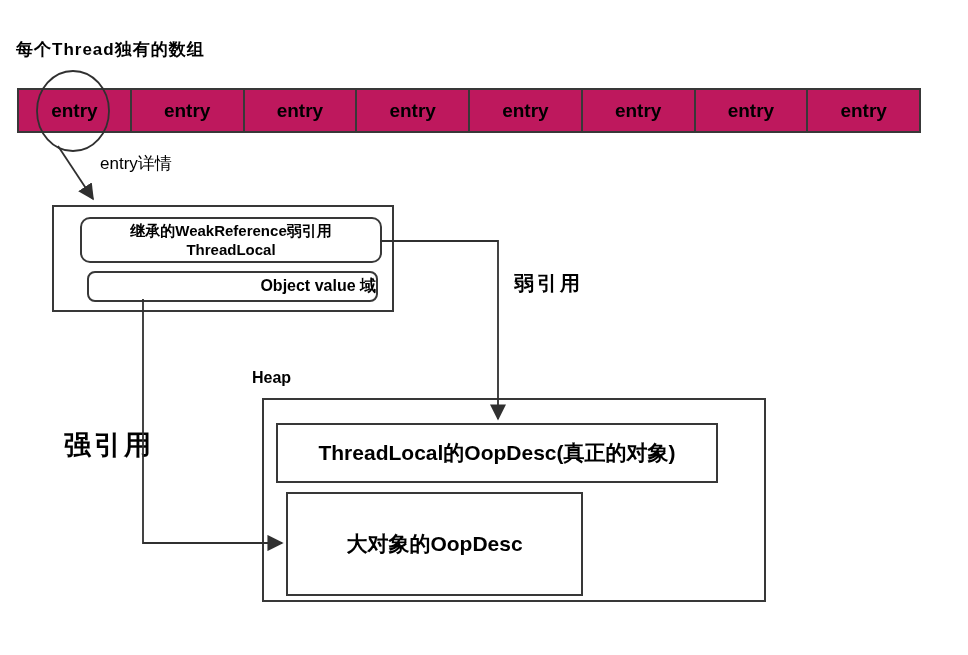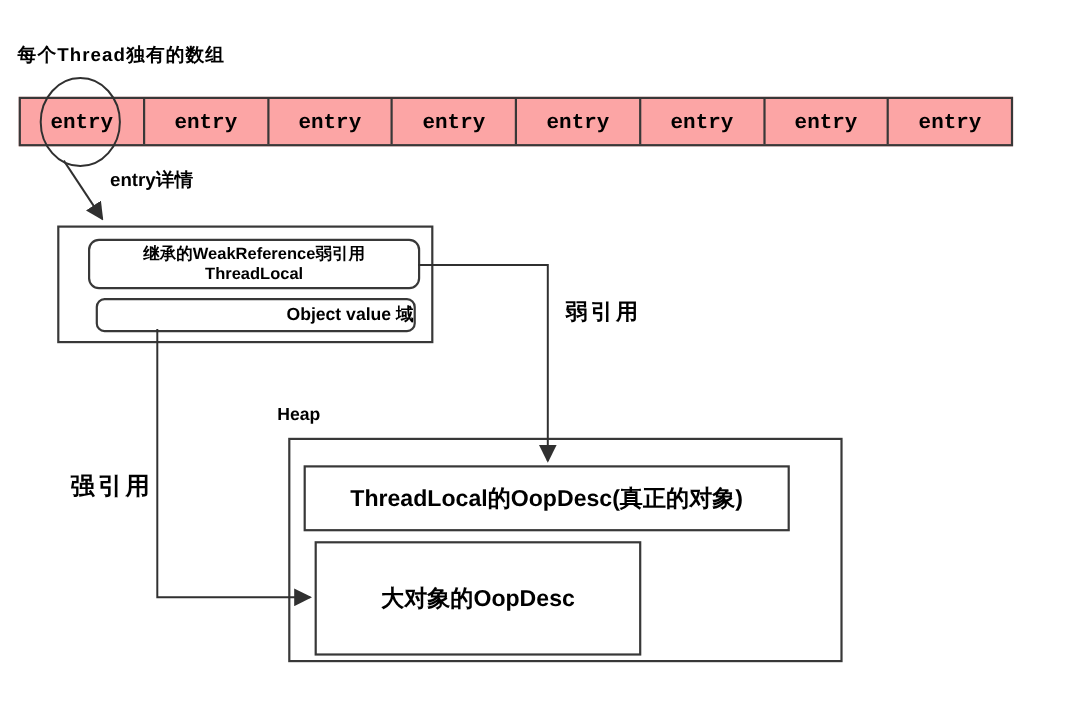--- a/index.html
+++ b/index.html
@@ -17,44 +17,43 @@
   .title{
     left:16px;top:38px;
     font-size:17px;font-weight:bold;
     letter-spacing:1px;
   }
   
   .entry-array{
     left:17px;top:88px;width:900px;height:41px;
     display:flex;
     border:2px solid #383838;
-    background:#fca5a5;
-    font-family:Liberation Mono, monospace;
+    background:#be185d;
   }
   .entry-cell{
     flex:1;
     display:flex;align-items:center;justify-content:center;
     font-size:19px;font-weight:bold;
     border-right:2px solid #383838;
   }
   .entry-cell:last-child{border-right:none;}
   
   .lbl-entry-detail{
     left:100px;top:152px;
-    font-size:17px;font-weight:bold;
+    font-size:17px;font-weight:normal;
   }
   .lbl-weak{
     left:514px;top:270px;
     font-size:20px;font-weight:bold;
     letter-spacing:3px;
     font-family:Liberation Sans, sans-serif;
   }
   .lbl-strong{
     left:64px;top:427px;
-    font-size:22px;font-weight:bold;
+    font-size:27px;font-weight:bold;
     letter-spacing:3px;
     font-family:"Liberation Serif","DejaVu Serif",serif;
     text-align:right;
   }
   .lbl-heap{
     left:252px;top:369px;
     font-size:16px;font-weight:bold;
   }
   
   .detail-box{

